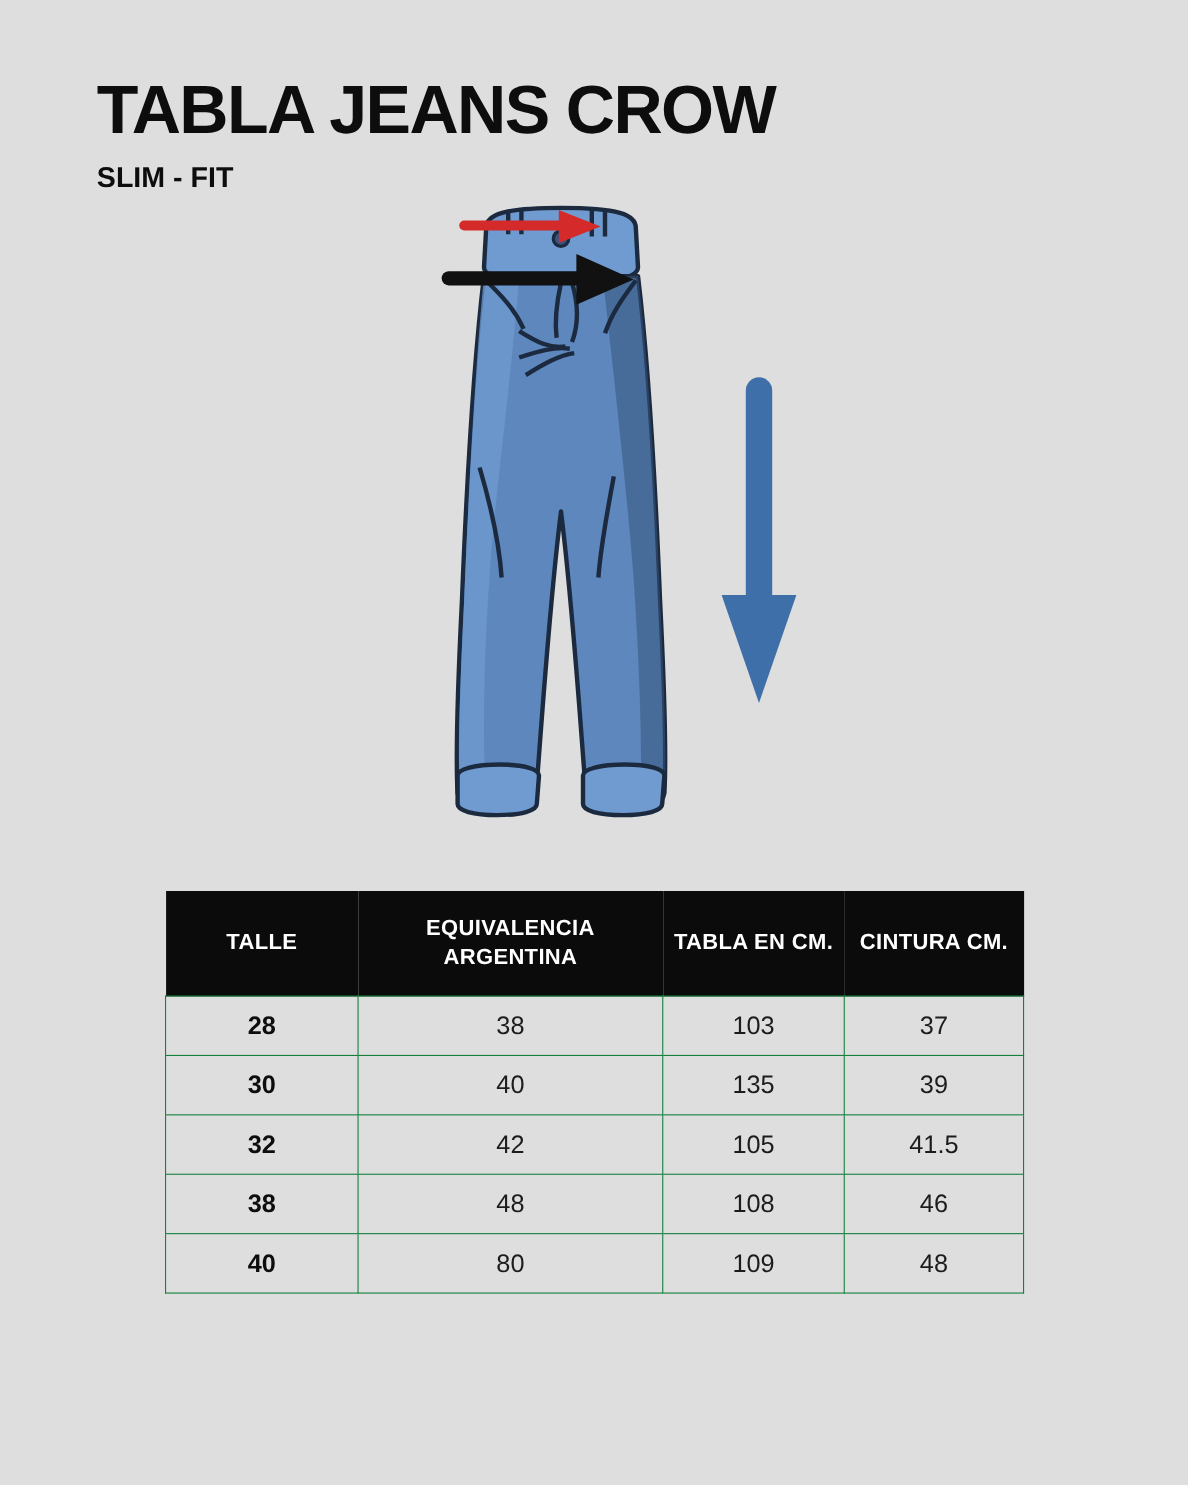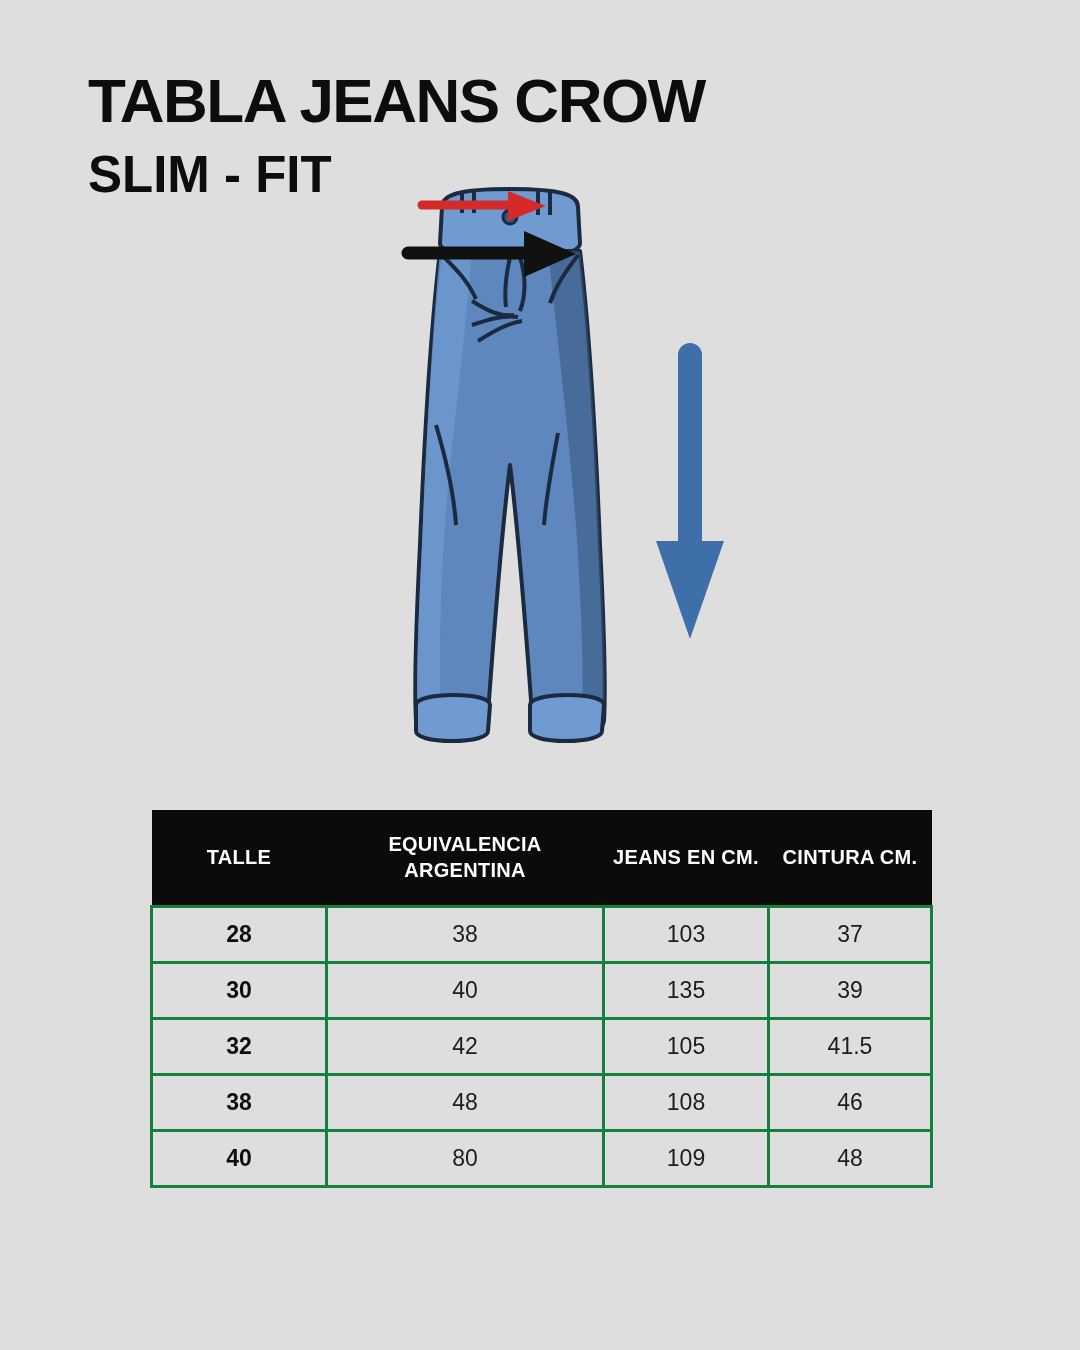--- a/index.html
+++ b/index.html
@@ -30,21 +30,21 @@
   }
   .main-title {
     font-size: 62px;
     font-weight: 800;
     letter-spacing: -1.5px;
     line-height: 1.05;
     margin: 0;
     color: #0d0d0d;
   }
   .sub-title {
-    font-size: 51px;
+    font-size: 26px;
     font-weight: 800;
     letter-spacing: 0px;
     line-height: 1.1;
     margin: 14px 0 0 0;
     color: #0d0d0d;
   }
 
   
   .illustration {
     position: absolute;
@@ -76,21 +76,21 @@
     font-size: 20px;
     font-weight: 700;
     letter-spacing: 0.3px;
     padding: 22px 4px;
     text-align: center;
     vertical-align: middle;
     line-height: 1.28;
     border: none;
   }
   table.size-table tbody td {
-    border: 3px solid #15803d;
+    border: 1px solid #15803d;
     text-align: center;
     font-size: 23px;
     padding: 13px 4px;
     color: #1c1c1c;
     background: #dedede;
     font-weight: 400;
   }
   table.size-table tbody td.first-col {
     font-weight: 700;
     color: #0d0d0d;
@@ -167,21 +167,21 @@
       <colgroup>
         <col class="c1">
           <col class="c2">
           <col class="c3">
           <col class="c4">
       </colgroup>
       <thead>
         <tr>
           <th>TALLE</th>
           <th>EQUIVALENCIA ARGENTINA</th>
-          <th>JEANS EN CM.</th>
+          <th>TABLA EN CM.</th>
           <th>CINTURA CM.</th>
         </tr>
       </thead>
       <tbody>
         <tr>
           <td class="first-col">28</td>
           <td>38</td>
           <td>103</td>
           <td>37</td>
         </tr>

